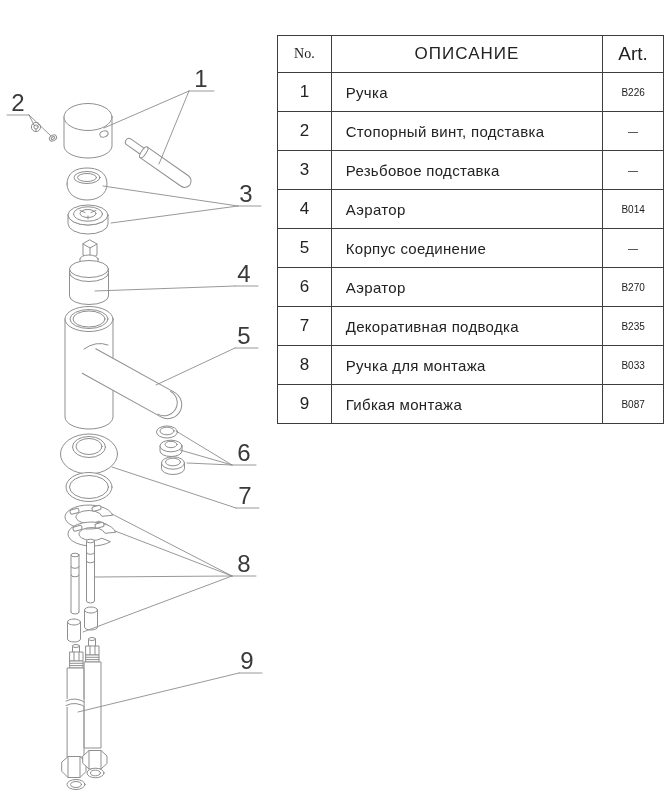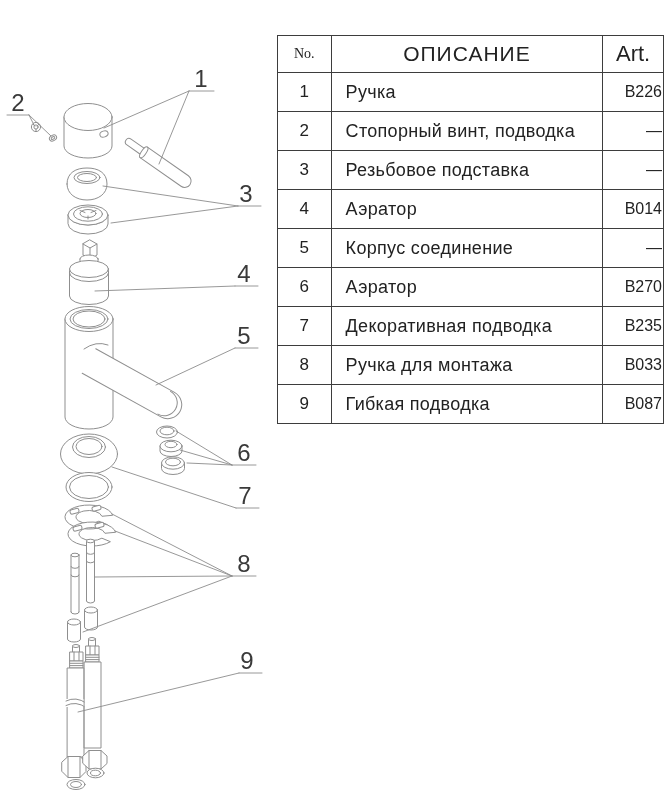--- a/index.html
+++ b/index.html
@@ -16,25 +16,25 @@
   #diagram text.callout{fill:#3a3a3a;stroke:none;font-size:24px;
       font-family:"Liberation Sans",sans-serif;text-anchor:middle;}
   
   .parts-table{position:absolute;left:277px;top:35px;border-collapse:collapse;
       table-layout:fixed;background:#fff;}
   .parts-table th,.parts-table td{border:1px solid #3d3d3d;color:#222;background:#fff;
       font-weight:normal;vertical-align:middle;overflow:hidden;white-space:nowrap;}
   .parts-table thead tr{height:37px;}
   .parts-table tbody tr{height:39px;}
   th.h-no{width:51px;font-family:"Liberation Serif",serif;font-size:14px;text-align:center;}
-  th.h-desc{width:269px;font-size:21px;letter-spacing:1px;}
-  th.h-art{width:58px;font-size:22px;text-align:center;}
+  th.h-desc{width:269px;font-size:17px;letter-spacing:1px;}
+  th.h-art{width:58px;font-size:19px;text-align:center;}
   td.c-no{text-align:center;font-size:17px;}
-  td.c-desc{text-align:left;padding-left:14px;font-size:18px;letter-spacing:0.3px;}
-  td.c-art{text-align:right;font-size:16px;}
+  td.c-desc{text-align:left;padding-left:14px;font-size:15px;letter-spacing:0.3px;}
+  td.c-art{text-align:center;font-size:10px;}
 </style>
 </head>
 <body>
 
 <div class="canvas">
 
   <svg id="diagram" width="272" height="800" viewBox="0 0 272 800" xmlns="http://www.w3.org/2000/svg">
     <defs>
       <pattern id="pat-thread" width="4" height="2.4" patternUnits="userSpaceOnUse">
         <path d="M0,1.2 H4" stroke="#8f8f8f" stroke-width="0.7" fill="none"></path>
@@ -236,21 +236,21 @@
       </tr>
     </thead>
     <tbody>
       <tr>
         <td class="c-no">1</td>
         <td class="c-desc">Ручка</td>
         <td class="c-art">B226</td>
       </tr>
       <tr>
         <td class="c-no">2</td>
-        <td class="c-desc">Стопорный винт, подводка</td>
+        <td class="c-desc">Стопорный винт, подставка</td>
         <td class="c-art">—</td>
       </tr>
       <tr>
         <td class="c-no">3</td>
         <td class="c-desc">Резьбовое подставка</td>
         <td class="c-art">—</td>
       </tr>
       <tr>
         <td class="c-no">4</td>
         <td class="c-desc">Аэратор</td>
@@ -271,18 +271,18 @@
         <td class="c-desc">Декоративная подводка</td>
         <td class="c-art">B235</td>
       </tr>
       <tr>
         <td class="c-no">8</td>
         <td class="c-desc">Ручка для монтажа</td>
         <td class="c-art">B033</td>
       </tr>
       <tr>
         <td class="c-no">9</td>
-        <td class="c-desc">Гибкая подводка</td>
+        <td class="c-desc">Гибкая монтажа</td>
         <td class="c-art">B087</td>
       </tr>
     </tbody>
   </table>
 </div>
 
 </body></html>

